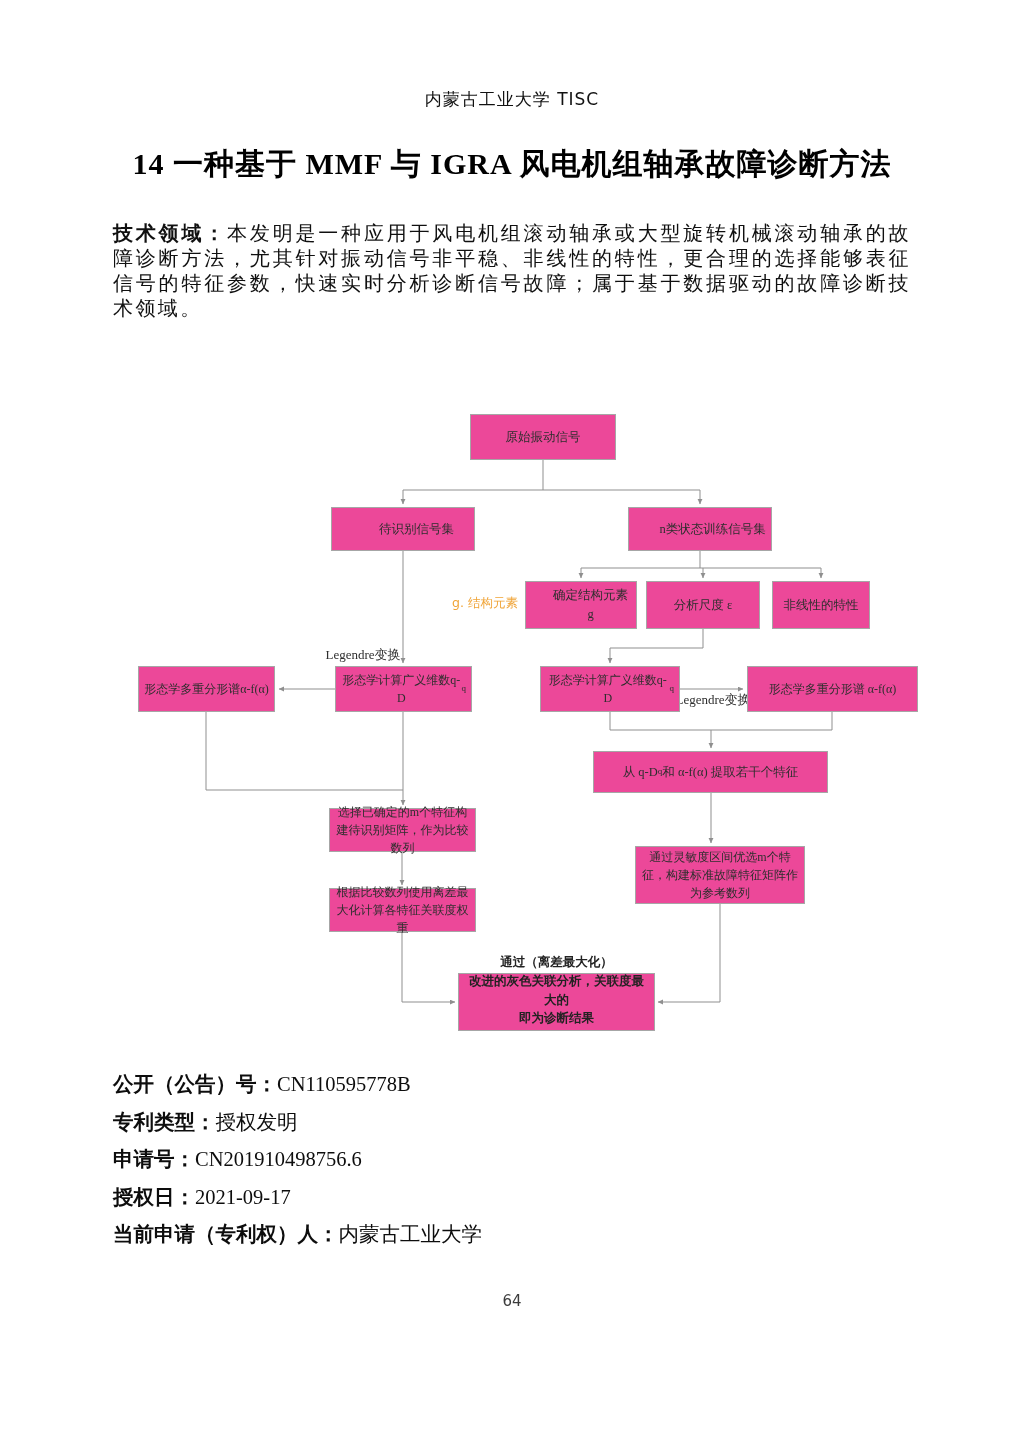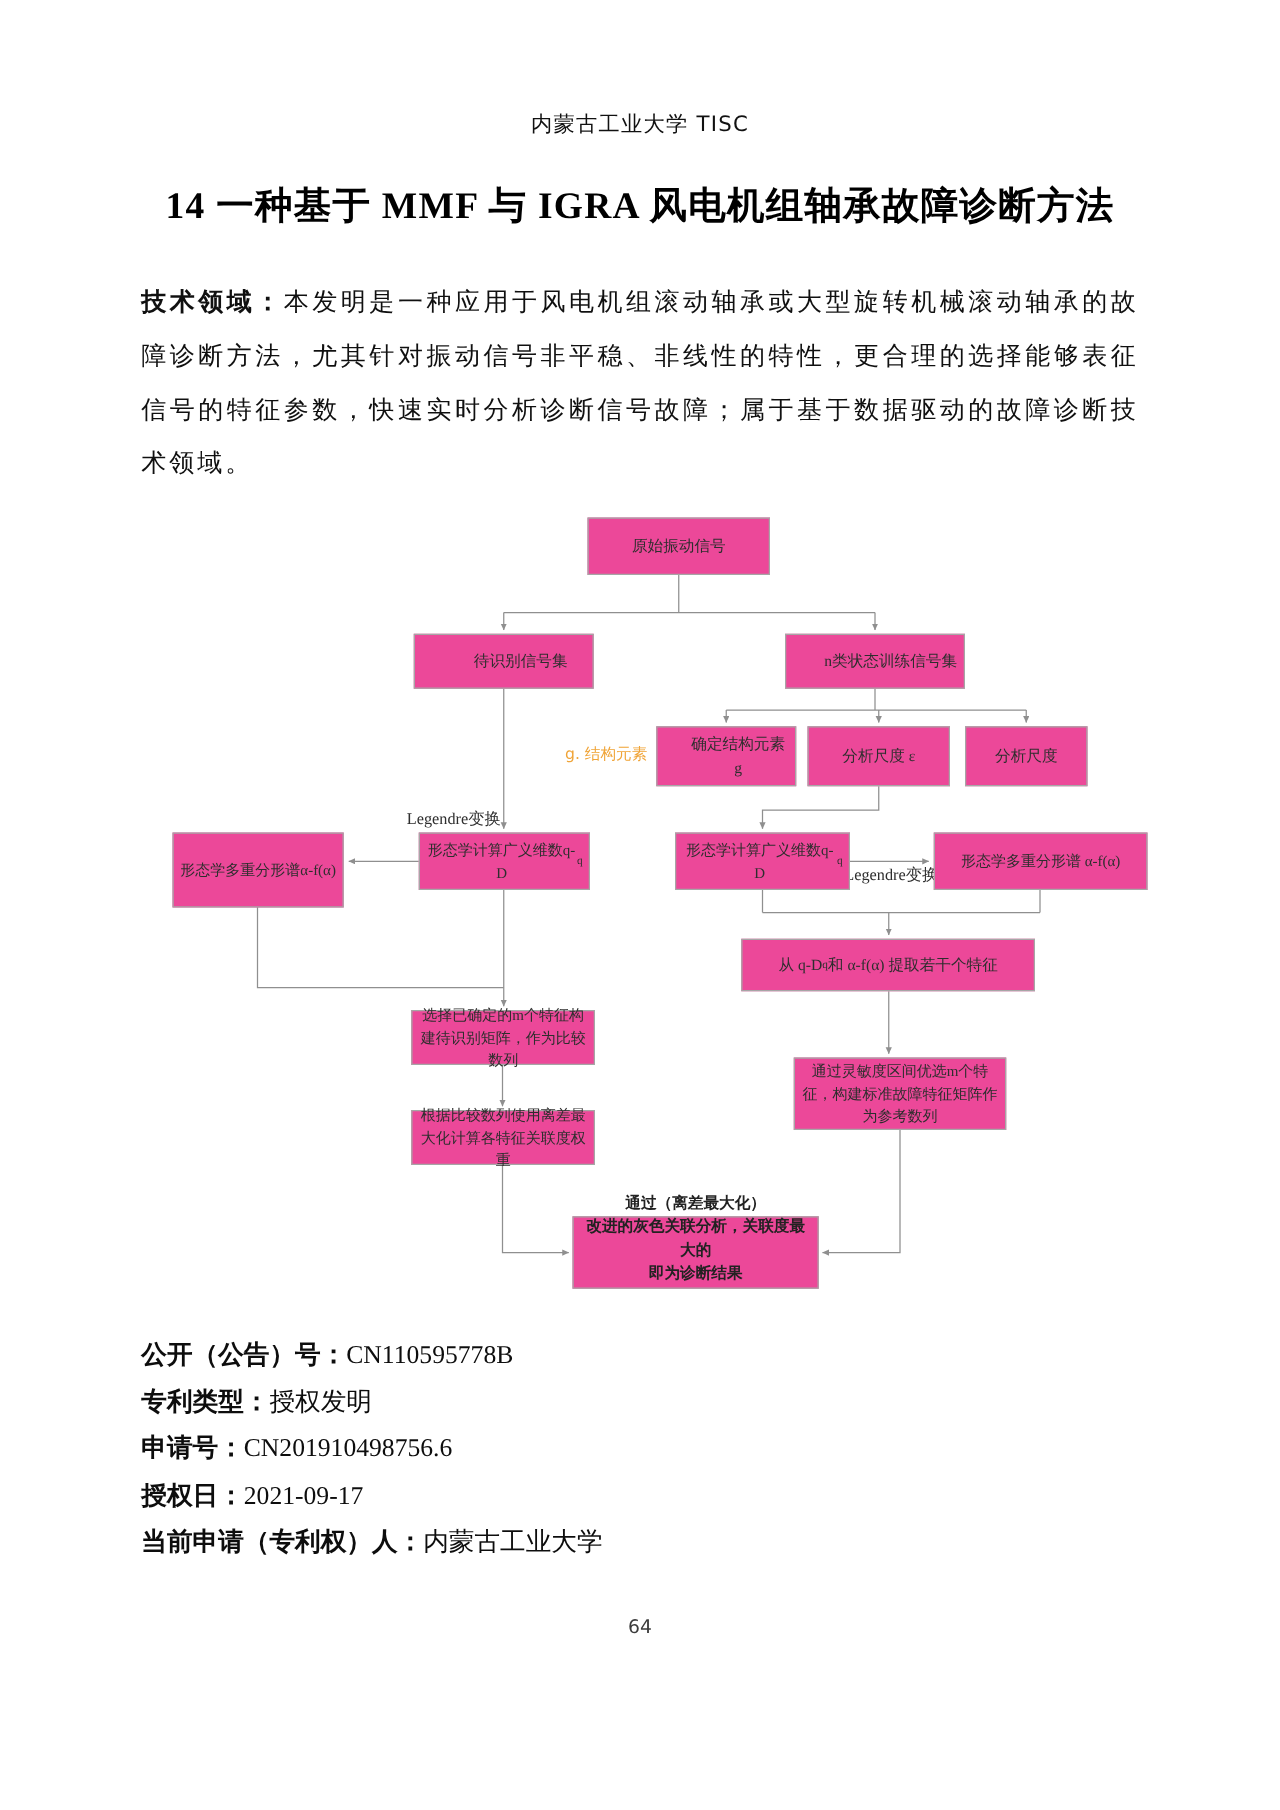--- a/index.html
+++ b/index.html
@@ -5,21 +5,21 @@
   html,body{margin:0;padding:0;background:#ffffff;}
   body{width:1024px;height:1448px;position:relative;overflow:hidden;
        font-family:"Liberation Serif","DejaVu Serif",serif;color:#1a1a1a;}
 
   .doc-header{position:absolute;top:88px;left:0;width:1024px;text-align:center;
       font-family:"DejaVu Sans","Liberation Sans",sans-serif;font-size:17px;
       letter-spacing:1px;color:#111;}
   .doc-title{position:absolute;top:144px;left:0;width:1024px;text-align:center;
       font-size:30px;font-weight:bold;letter-spacing:1px;color:#000;}
   .tech{position:absolute;left:113px;top:221px;width:798px;font-size:20px;
-      line-height:43px;letter-spacing:2.4px;text-align:justify;color:#101010;}
+      line-height:25px;letter-spacing:2.4px;text-align:justify;color:#101010;}
   .tech .lab{font-weight:bold;}
 
   
   .flow{position:absolute;left:0;top:400px;width:1024px;height:660px;}
   .flow svg{position:absolute;left:0;top:0;}
   .node{position:absolute;border:1px solid #a6a6a6;background:#ec4899;
       display:flex;align-items:center;justify-content:center;text-align:center;
       font-size:12.5px;line-height:1.5;color:#2e2e2e;padding:2px 5px;
       box-sizing:border-box;}
   .node .sub{font-size:9px;vertical-align:-3px;}
@@ -101,23 +101,23 @@
   <div class="node" style="left:470px;top:14px;width:146px;height:46px;">原始振动信号</div>
 
   <div class="node" style="left:331px;top:107px;width:144px;height:44px;padding-left:32px;">待识别信号集</div>
 
   <div class="node" style="left:628px;top:107px;width:144px;height:44px;padding-left:30px;">n类状态训练信号集</div>
 
   <div class="node" style="left:525px;top:181px;width:112px;height:48px;padding-left:24px;">确定结构元素g</div>
 
   <div class="node" style="left:646px;top:181px;width:114px;height:48px;">分析尺度 ε</div>
 
-  <div class="node" style="left:772px;top:181px;width:98px;height:48px;">分析尺度</div>
+  <div class="node" style="left:772px;top:181px;width:98px;height:48px;">非线性的特性</div>
 
-  <div class="node" style="left:138px;top:266px;width:137px;height:60px;font-size:12px;">形态学多重分形谱α-f(α)</div>
+  <div class="node" style="left:138px;top:266px;width:137px;height:46px;font-size:12px;">形态学多重分形谱α-f(α)</div>
 
   <div class="node" style="left:335px;top:266px;width:137px;height:46px;font-size:12px;">
       <span>形态学计算广义维数q-D</span>
       <span class="sub">q</span>
     </div>
 
   <div class="node" style="left:540px;top:266px;width:140px;height:46px;font-size:12px;">
       <span>形态学计算广义维数q-D</span>
       <span class="sub">q</span>
     </div>

